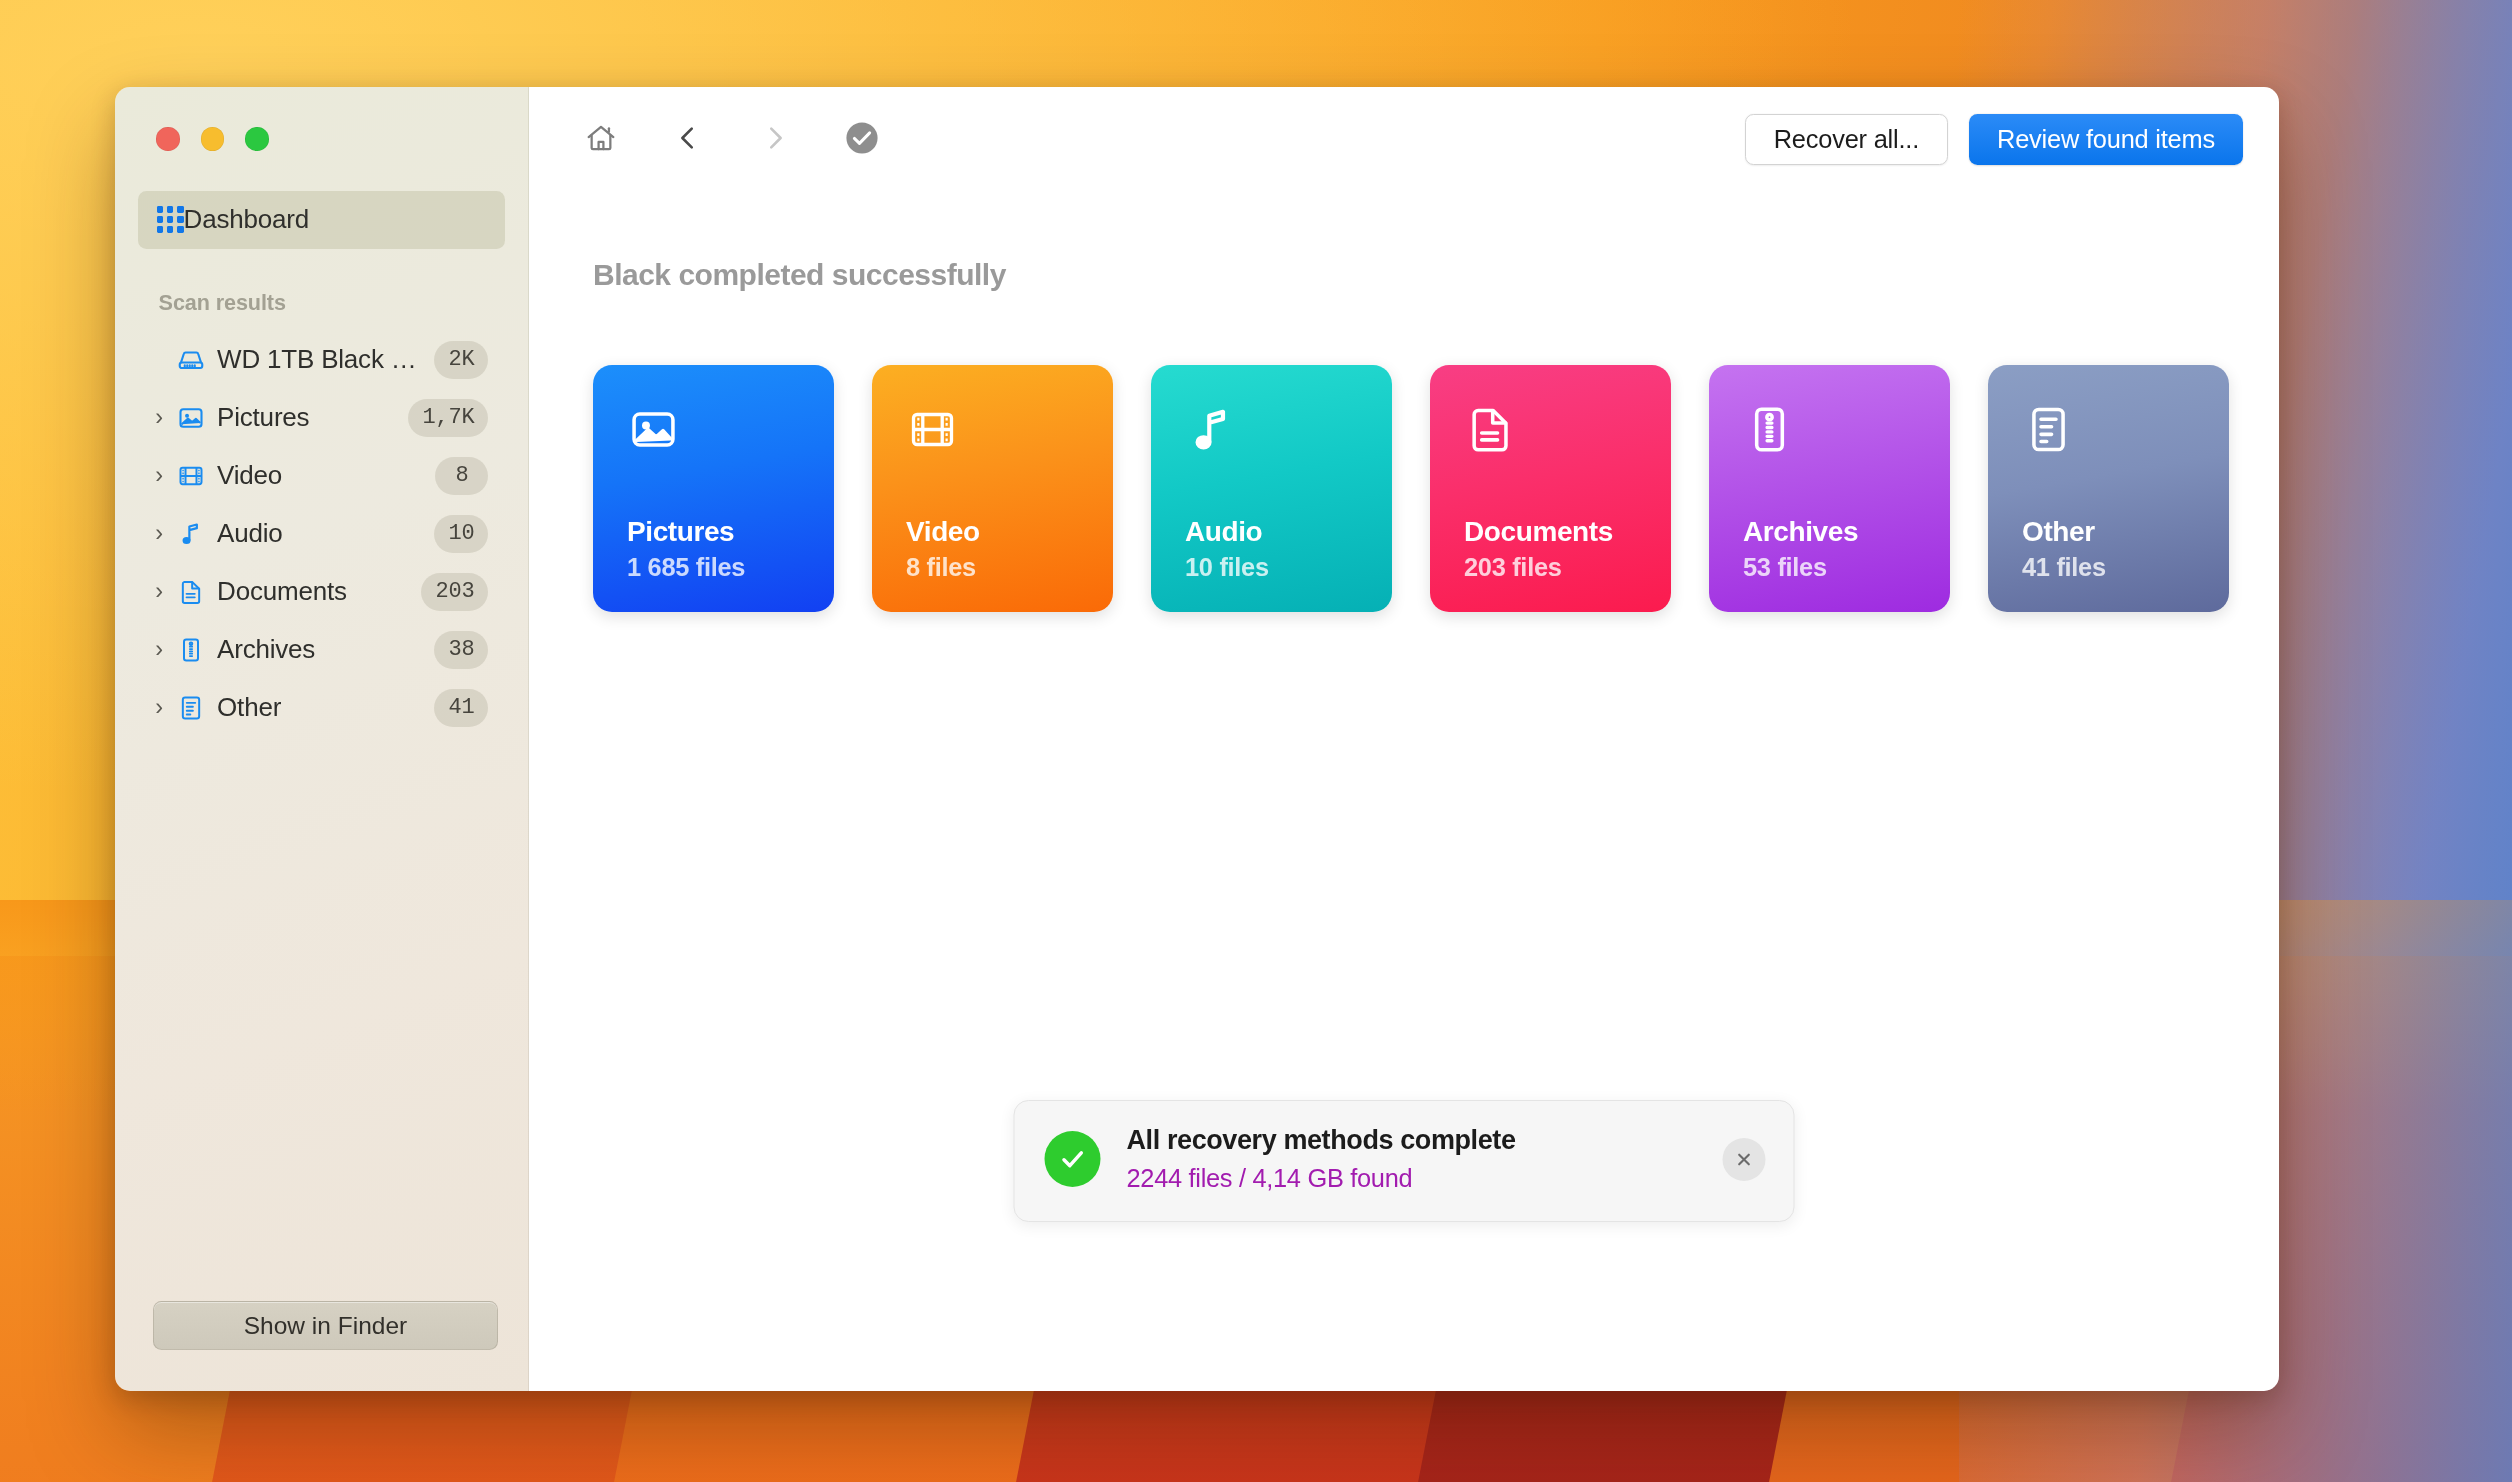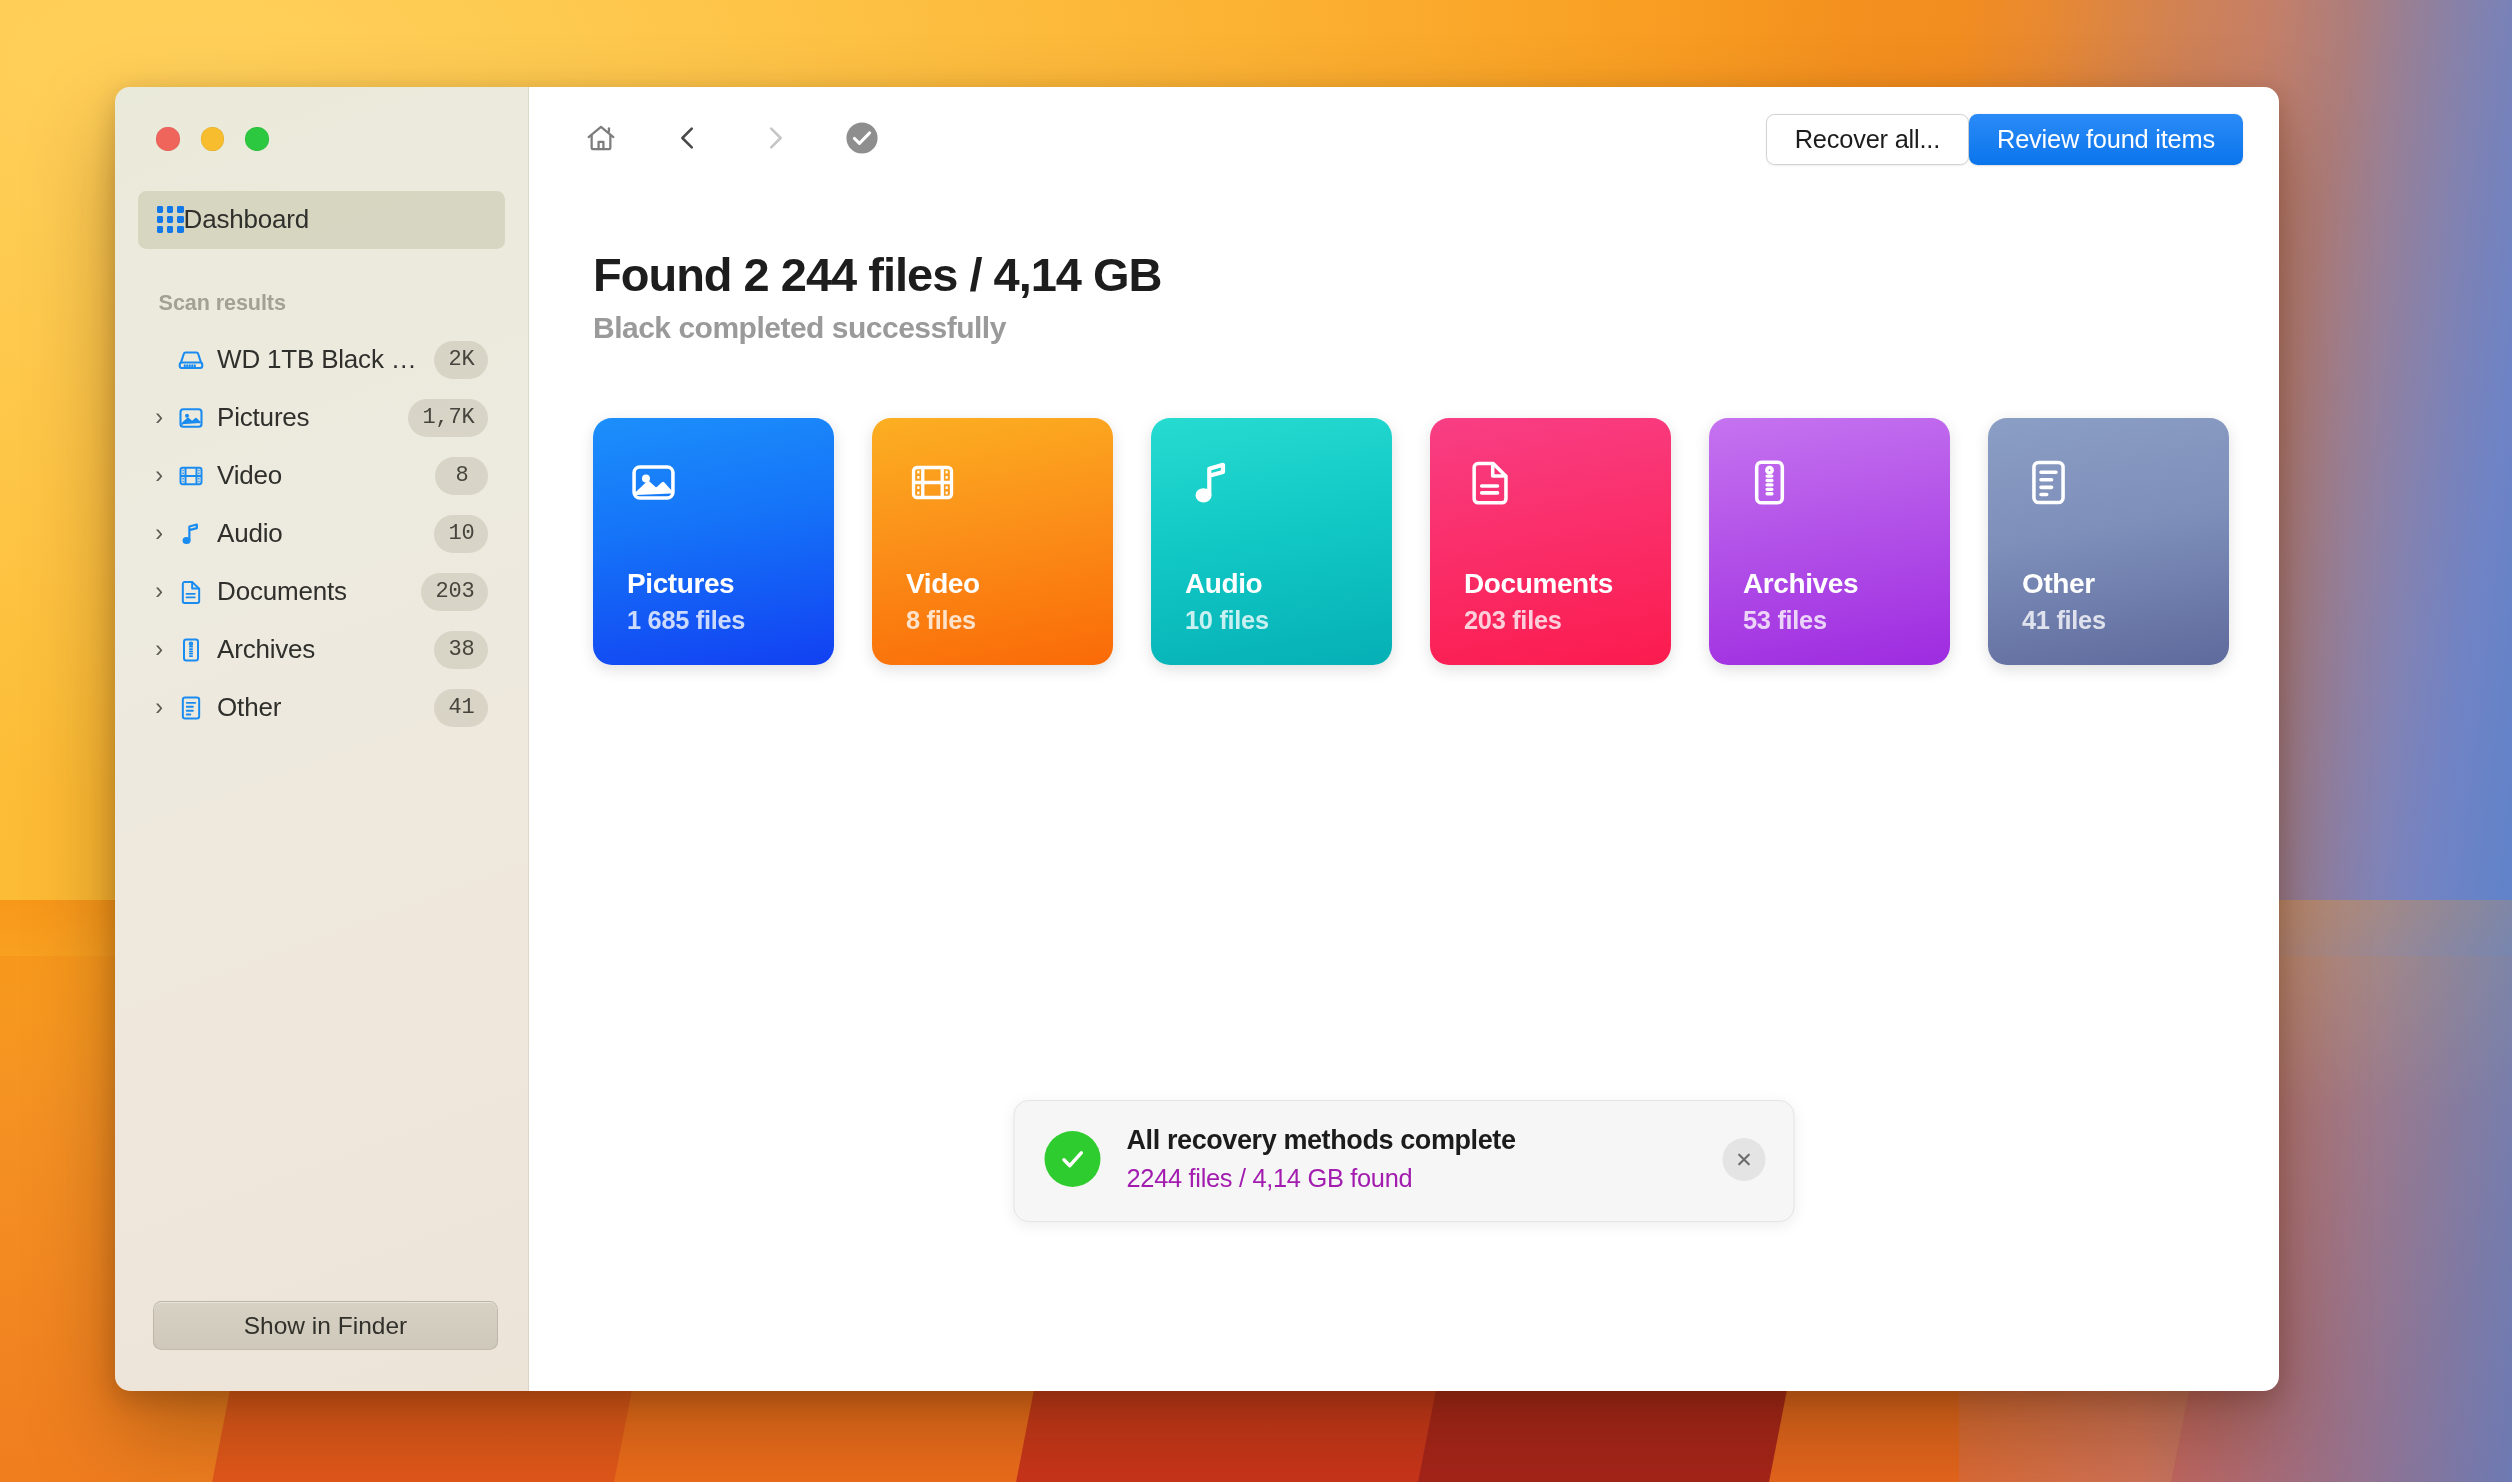--- a/index.html
+++ b/index.html
@@ -108,21 +108,21 @@
 
   
   .content { flex:1 1 auto; background:#FFFFFF; position:relative; display:flex; flex-direction:column; }
 
   .toolbar { height:104px; display:flex; align-items:center; padding:0 36px 0 45px; flex:0 0 104px; }
   .tb-left { display:flex; align-items:center; gap:34px; }
   .tb-btn {
     width:53px; height:53px; display:flex; align-items:center; justify-content:center;
     cursor:pointer; background:transparent; border:none;
   }
-  .tb-right { margin-left:auto; display:flex; align-items:center; }
+  .tb-right { margin-left:auto; display:flex; align-items:center; gap:21px; }
   .btn-secondary {
     height:51px; padding:0 28px; border-radius:8.5px;
     background:#FFFFFF; border:0.9px solid #D3D3D3;
     box-shadow:0 0.9px 1.9px rgba(0,0,0,.07);
     font-size:25.4px; color:#1C1C1C; font-family:"Liberation Sans", sans-serif;
     display:flex; align-items:center; cursor:pointer; letter-spacing:-0.2px;
   }
   .btn-primary {
     height:51px; padding:0 28px; border-radius:8.5px;
     background:linear-gradient(180deg,#2B8BF7 0%,#0A75EC 100%); border:none;
@@ -355,21 +355,20 @@
           </span>
         </button>
       </div>
       <div class="tb-right">
         <button class="btn-secondary">Recover all...</button>
         <button class="btn-primary">Review found items</button>
       </div>
     </div>
 
     <div class="head">
-      <h1>Found 2 244 files / 4,14 GB</h1>
       <h2>Black completed successfully</h2>
     </div>
 
     <div class="cards">
 
       <div class="card c-pictures">
         <div class="ico">
           <svg viewBox="0 0 24 24" fill="none" stroke="#FFFFFF" stroke-width="1.6" stroke-linejoin="round">
             <rect x="3.2" y="5" width="17.6" height="14" rx="2.6"></rect>
             <circle cx="8.6" cy="10.2" r="1.8" fill="#FFFFFF" stroke="none"></circle>

